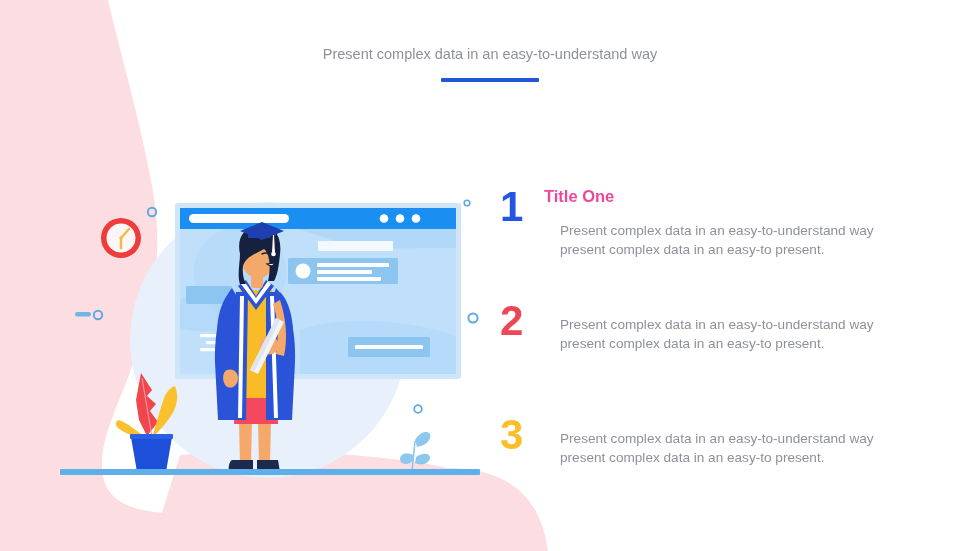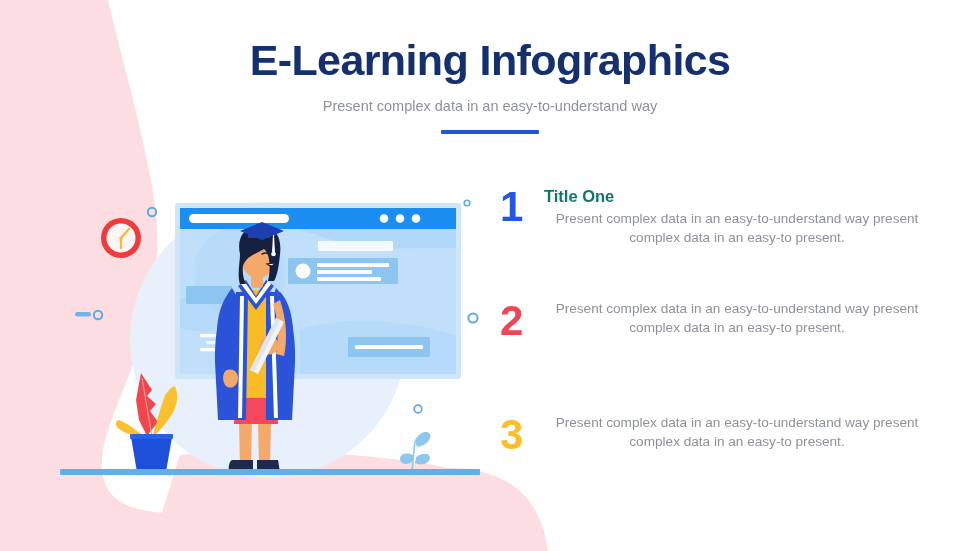--- a/index.html
+++ b/index.html
@@ -78,28 +78,27 @@
   }
   .item-body {
     flex: 1 1 auto;
     padding-top: 2px;
   }
   .item-title {
     margin: 0 0 4px 0;
     font-size: 16.5px;
     line-height: 20px;
     font-weight: 700;
-    color: #0f766e;
+    color: #ec4899;
   }
   .item-desc {
-    margin: 0;
+    margin: 16px;
     font-size: 13.6px;
     line-height: 18.5px;
     color: #8d9199;
-    text-align: center;
   }
 
   
   .illus {
     position: absolute;
     left: 0;
     top: 0;
     width: 980px;
     height: 551px;
     z-index: 3;
@@ -247,21 +246,20 @@
         <path d="M276,318 L284,322 L258,374 L250,370 Z" fill="#f2f4f8"></path>
         <path d="M276,318 L280,320 L254,372 L250,370 Z" fill="#dfe5ef"></path>
       </g>
 
       <rect x="60" y="469" width="420" height="6" rx="1" fill="#5fb0e8"></rect>
 
     </g>
   </svg>
 
   <div class="header">
-    <h1 class="title" style="color: rgb(21, 48, 110);">E-Learning Infographics</h1>
     <p class="subtitle" style="color: rgb(141, 145, 153);">Present complex data in an easy-to-understand way</p>
     <div class="title-rule" style="background: rgb(33, 86, 214);"></div>
   </div>
 
   <div class="items">
 
     <div class="item">
       <div class="item-number" style="color: rgb(36, 86, 230);">1</div>
       <div class="item-body">
         <h2 class="item-title">Title One</h2>

